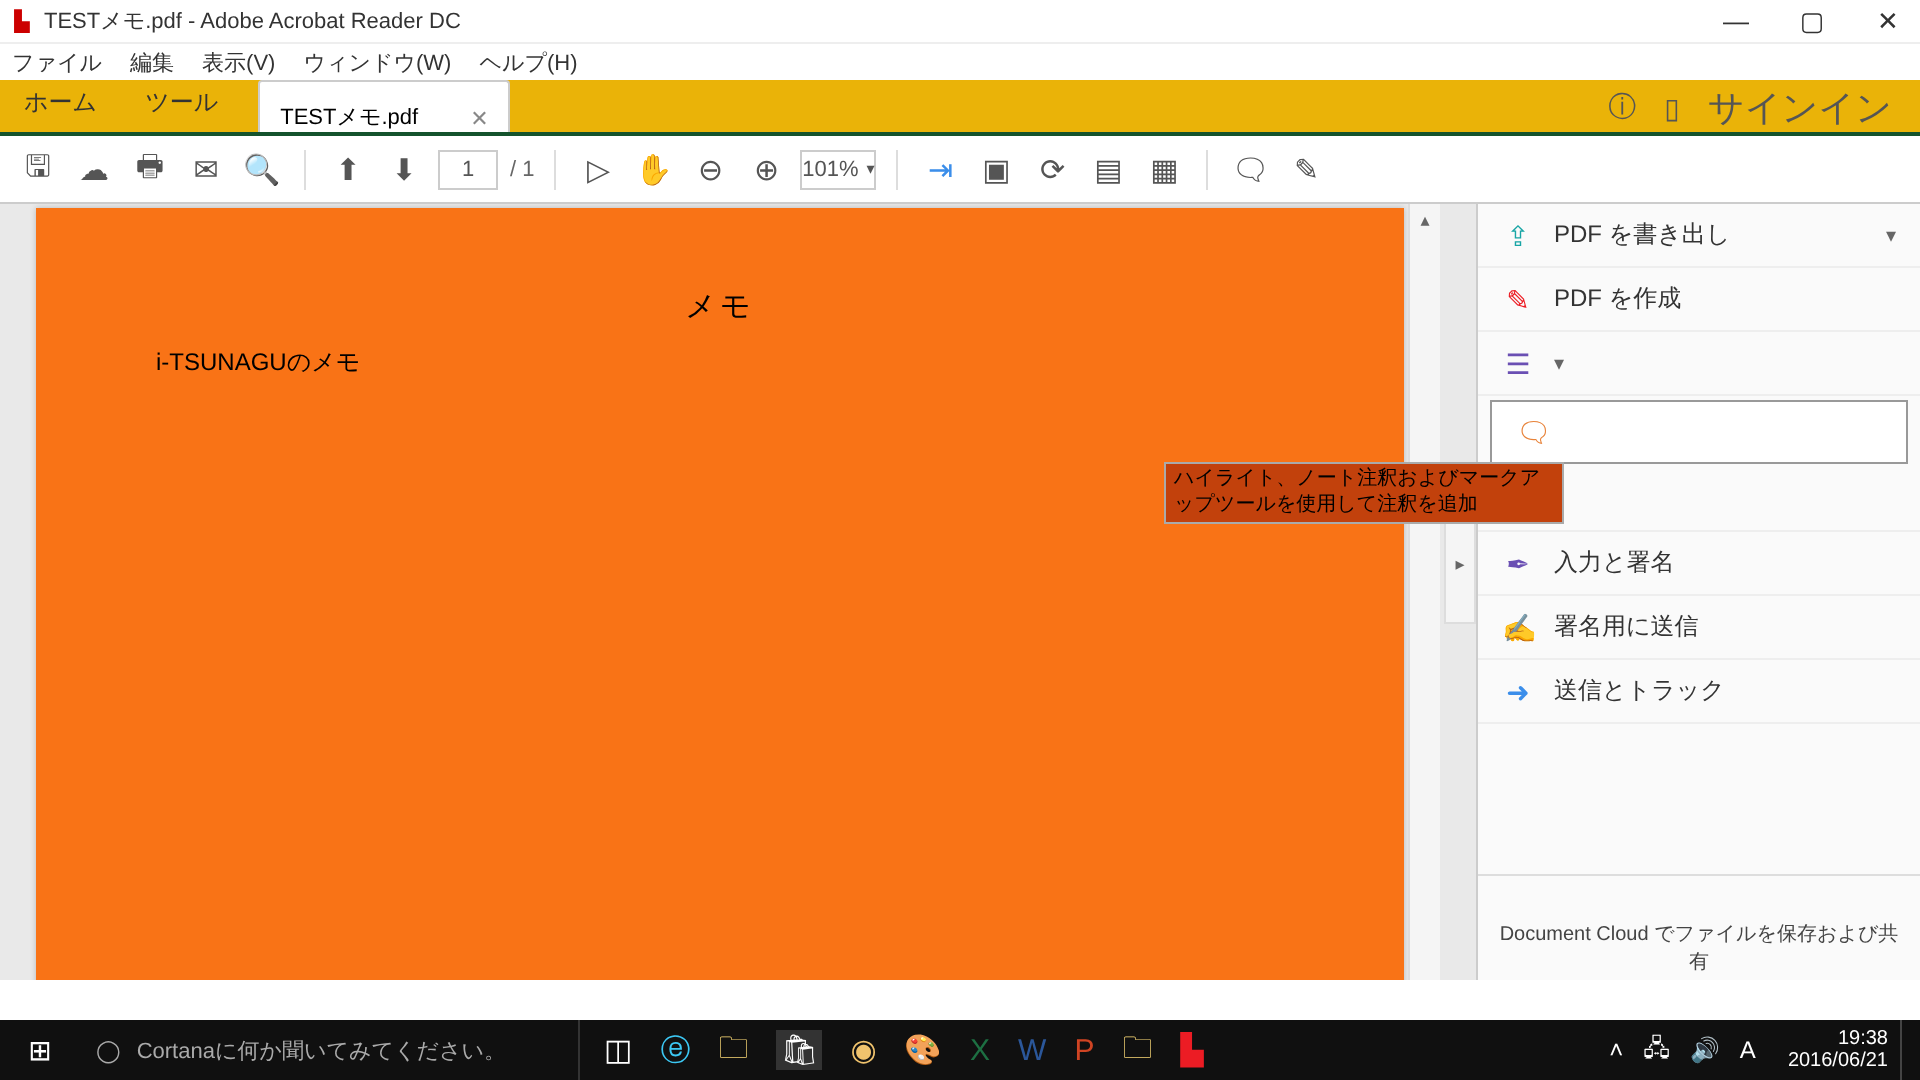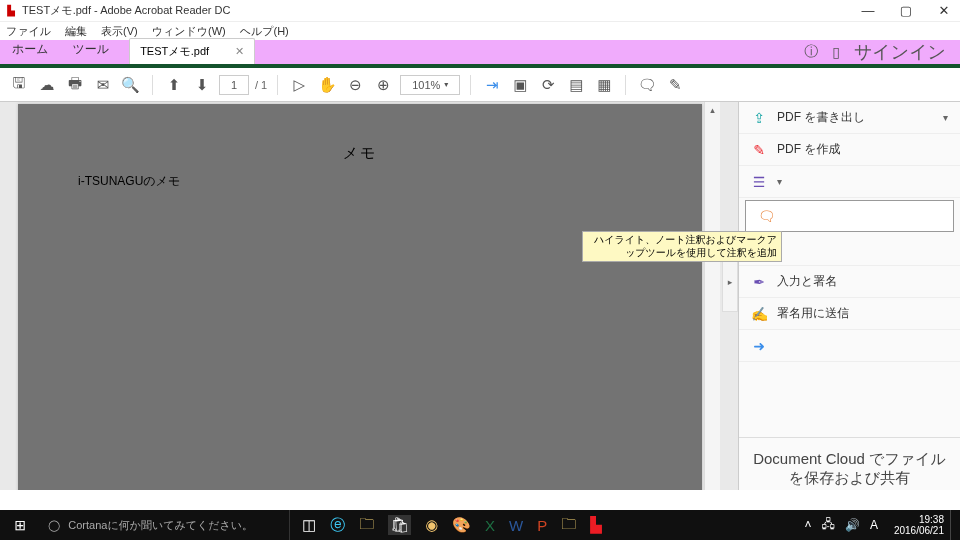--- a/index.html
+++ b/index.html
@@ -3,47 +3,47 @@
 <meta charset="utf-8">
 <style>
 * { margin: 0; padding: 0; box-sizing: border-box; font-family: "Meiryo UI", Meiryo, sans-serif; }
 body { background: #fff; font-size: 11px; width: 960px; height: 540px; overflow: hidden; position: relative; }
 .titlebar { height: 22px; display: flex; align-items: center; padding: 0 4px; background: #fff; border-bottom: 1px solid #eee; }
 .titlebar .app-icon { width: 14px; height: 14px; margin-right: 4px; display: flex; align-items: center; justify-content: center; font-size: 10px; color: #c00; }
 .titlebar .title { flex: 1; font-size: 11px; color: #333; }
 .titlebar .win-btns { display: flex; gap: 14px; }
 .titlebar .win-btns span { width: 24px; text-align: center; color: #333; font-size: 13px; }
 .menubar { height: 18px; display: flex; align-items: center; padding: 0 6px; gap: 14px; font-size: 11px; color: #333; }
-.tabbar { height: 28px; background: #f0abfc; border-bottom: 4px solid #14532d; display: flex; align-items: flex-end; }
+.tabbar { height: 28px; background: #eab308; border-bottom: 2px solid #14532d; display: flex; align-items: flex-end; }
 .tabbar .home-tab { padding: 6px 12px; font-size: 12px; color: #333; }
-.tabbar .doc-tab { background: #fff; border-top: 1px solid #ccc; border-left: 1px solid #ccc; border-right: 1px solid #ccc; height: 26px; display: flex; align-items: center; padding: 0 10px; margin-left: 8px; border-radius: 2px 2px 0 0; }
+.tabbar .doc-tab { background: #fff; border-top: 1px solid #ccc; border-left: 1px solid #ccc; border-right: 1px solid #ccc; height: 26px; display: flex; align-items: flex-end; padding: 0 10px; margin-left: 8px; border-radius: 2px 2px 0 0; }
 .tabbar .doc-tab .tab-close { margin-left: 26px; color: #888; font-size: 11px; }
 .tabbar .spacer { flex: 1; }
 .tabbar .right-icons { display: flex; align-items: center; gap: 14px; padding: 0 14px; color: #555; font-size: 14px; }
 .toolbar { height: 34px; border-bottom: 1px solid #ccc; display: flex; align-items: center; padding: 0 8px; gap: 6px; color: #555; }
 .toolbar .tb-btn { width: 22px; height: 22px; display: flex; align-items: center; justify-content: center; font-size: 15px; }
 .toolbar .sep { width: 1px; height: 20px; background: #ddd; margin: 0 4px; }
 .toolbar .page-box { width: 30px; height: 20px; border: 1px solid #ccc; text-align: center; font-size: 11px; line-height: 18px; }
-.toolbar .zoom-box { width: 60px; height: 20px; border: 1px solid #ccc; display: flex; align-items: center; justify-content: center; font-size: 11px; gap: 4px; }
+.toolbar .zoom-box { width: 38px; height: 20px; border: 1px solid #ccc; display: flex; align-items: center; justify-content: center; font-size: 11px; gap: 4px; }
 .content-row { display: flex; height: 388px; }
 .doc-area { flex: 1; background: #e9e9e9; position: relative; overflow: hidden; }
-.doc-page { position: absolute; left: 18px; top: 2px; right: 36px; background: #737373; height: 430px; box-shadow: 0 0 3px rgba(0,0,0,0.2); padding: 40px 60px; }
+.doc-page { position: absolute; left: 18px; top: 2px; right: 36px; background: #f97316; height: 430px; box-shadow: 0 0 3px rgba(0,0,0,0.2); padding: 40px 60px; }
 .doc-page .heading { text-align: center; font-size: 15px; letter-spacing: 2px; }
 .doc-page .subtext { margin-top: 10px; font-size: 12px; }
 .doc-area .vscroll { position: absolute; right: 18px; top: 0; width: 16px; background: #f5f5f5; height: 100%; border-left: 1px solid #ddd; }
 .doc-area .vscroll .arrow { height: 16px; text-align: center; font-size: 9px; color: #666; line-height: 16px; }
 .doc-area .side-toggle { position: absolute; right: 0; top: 150px; width: 16px; height: 60px; background: #f5f5f5; border: 1px solid #ddd; display: flex; align-items: center; justify-content: center; font-size: 9px; color: #666; }
-.tooltip { position: absolute; left: 582px; top: 231px; background: #fef9c3; border: 1px solid #aaa; padding: 2px 4px; font-size: 10px; max-width: 200px; z-index: 50; line-height: 1.25; text-align: right; }
+.tooltip { position: absolute; left: 582px; top: 231px; background: #c2410c; border: 1px solid #aaa; padding: 2px 4px; font-size: 10px; max-width: 200px; z-index: 50; line-height: 1.25; }
 .right-pane { width: 222px; background: #fafafa; border-left: 1px solid #ccc; display: flex; flex-direction: column; }
 .right-pane .tool-item { height: 32px; display: flex; align-items: center; padding: 0 12px; gap: 10px; font-size: 12px; color: #333; border-bottom: 1px solid #eee; }
 .right-pane .tool-item.selected { background: #fff; border: 1px solid #999; margin: 2px 6px; }
 .right-pane .tool-item .icon { width: 16px; text-align: center; font-size: 14px; }
 .right-pane .tool-item .label { flex: 1; }
 .right-pane .tool-item .chev { color: #666; font-size: 10px; }
-.right-pane .footer-msg { margin-top: auto; padding: 12px 8px 2px; text-align: center; font-size: 15px; color: #444; border-top: 1px solid #ddd; }
+.right-pane .footer-msg { margin-top: auto; padding: 22px 8px 2px; text-align: center; font-size: 10px; color: #444; border-top: 1px solid #ddd; }
 .right-pane .footer-link { text-align: center; font-size: 10px; color: #06c; padding-bottom: 6px; }
 .taskbar { position: absolute; bottom: 0; left: 0; right: 0; height: 30px; background: #101010; display: flex; align-items: center; color: #fff; }
 .taskbar .start { width: 40px; text-align: center; font-size: 14px; }
 .taskbar .search { display: flex; align-items: center; border-right: 1px solid #333; height: 100%; padding: 0 8px; width: 250px; gap: 8px; color: #aaa; font-size: 11px; }
 .taskbar .task-icons { display: flex; align-items: center; gap: 14px; padding: 0 12px; }
 .taskbar .task-icons span { font-size: 15px; }
 .taskbar .spacer { flex: 1; }
 .taskbar .tray { display: flex; align-items: center; gap: 10px; padding: 0 10px; font-size: 12px; }
 .taskbar .clock { text-align: right; font-size: 10px; line-height: 1.1; padding: 0 6px; }
 .icon-edge { color: #3cc8f4; }
@@ -161,20 +161,21 @@
       <div class="tool-item">
         <span class="icon icon-purple">✒</span>
         <span class="label">入力と署名</span>
       </div>
       <div class="tool-item">
         <span class="icon icon-blue">✍</span>
         <span class="label">署名用に送信</span>
       </div>
       <div class="tool-item">
         <span class="icon icon-blue">➜</span>
+        <span class="label">送信とトラック</span>
       </div>
       <div class="footer-msg">Document Cloud でファイルを保存および共有</div>
   </div>
 </div>
 
 <div class="tooltip">ハイライト、ノート注釈およびマークアップツールを使用して注釈を追加</div>
 
 <div class="taskbar">
   <div class="start">⊞</div>
   <div class="search">

